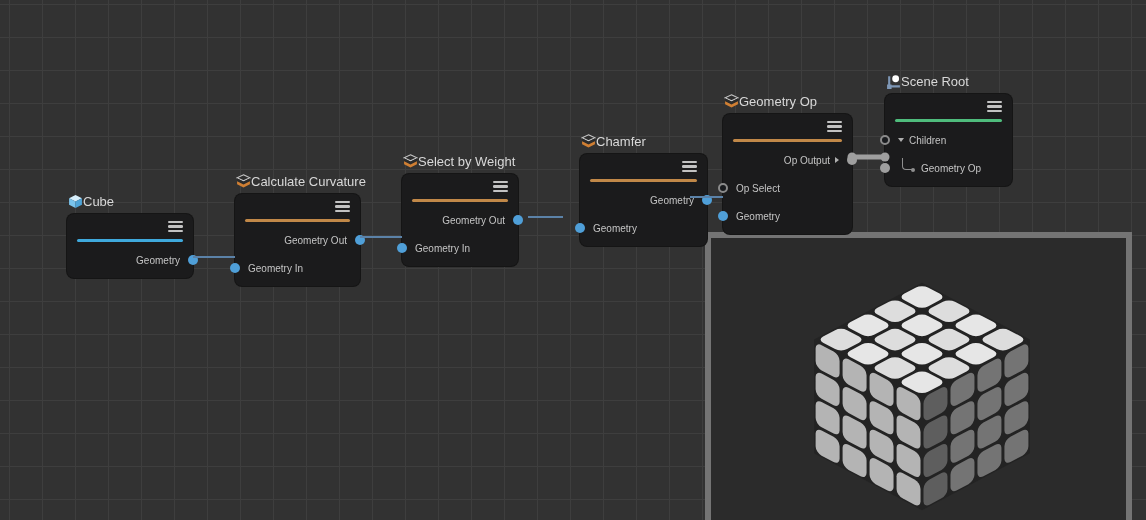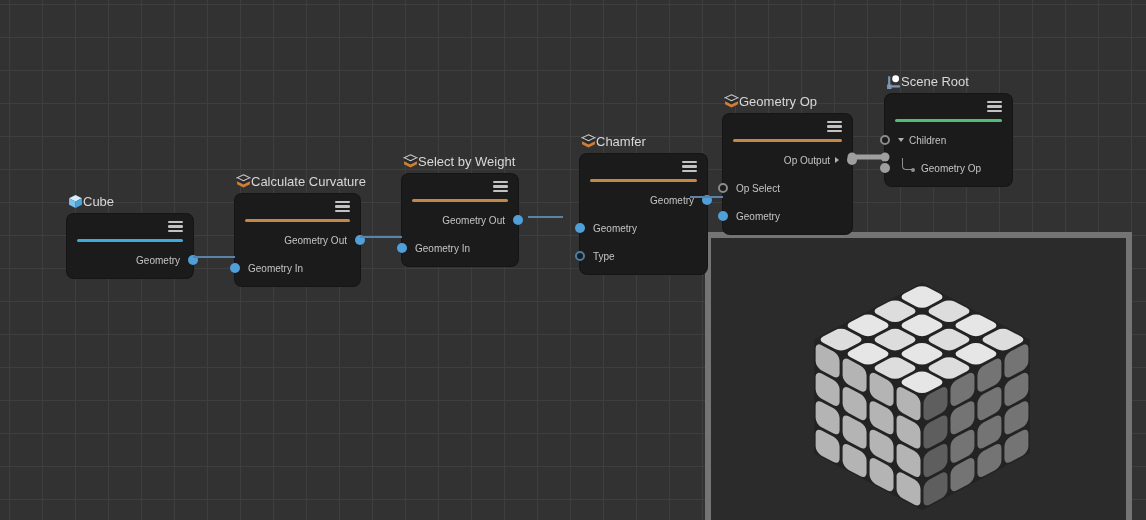--- a/index.html
+++ b/index.html
@@ -224,24 +224,20 @@
       </div>
       <div class="colorbar" style="background: rgb(193, 136, 72);"></div>
       <div class="row out">
         <div>Geometry</div>
         <div class="port out blue connected"></div>
       </div>
       <div class="row in">
         <div>Geometry</div>
         <div class="port in blue connected"></div>
       </div>
-      <div class="row in">
-        <div>Type</div>
-        <div class="port in blue open"></div>
-      </div>
     </div>
     <div class="node" style="left: 723px; top: 114px; width: 129px;">
       <div class="node-title">
         <div class="title-icon">
           <svg viewBox="0 0 14 14">
             <polygon points="7,0.8 13,3.6 7,6.4 1,3.6" fill="#2e2e2e" stroke="#c9c9c9" stroke-width="1"></polygon>
             <polygon points="1,4 7,7 13,4 13,6.8 7,9.8 1,6.8" fill="#2b2b2b"></polygon>
             <polygon points="1,6.8 7,9.8 13,6.8 13,9.6 7,12.6 1,9.6" fill="#d07f33"></polygon>
           </svg>
         </div>

